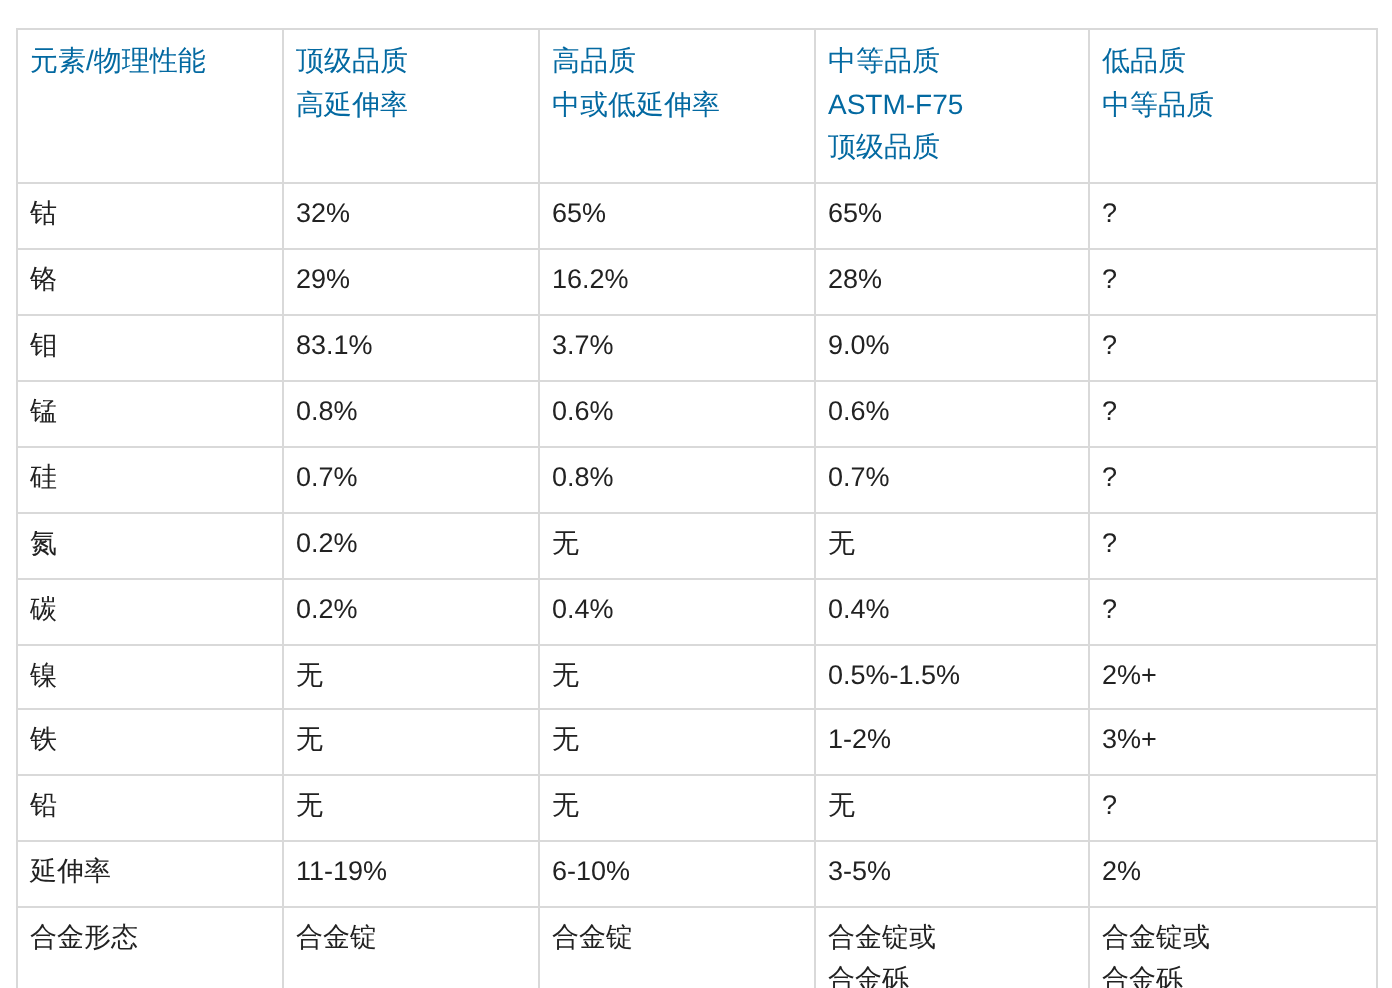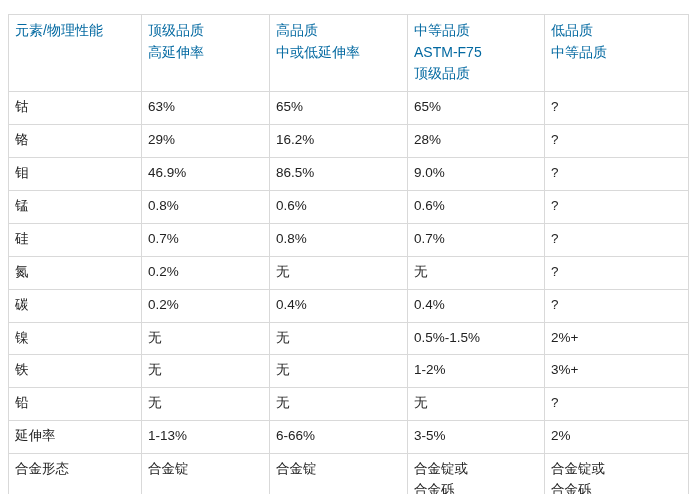--- a/index.html
+++ b/index.html
@@ -62,36 +62,36 @@
 中或低延伸率</span></td>
       <td><span class="cell-text">中等品质
 ASTM-F75
 顶级品质</span></td>
       <td><span class="cell-text">低品质
 中等品质</span></td>
     </tr>
 
     <tr>
       <td><span class="cell-text">钴</span></td>
-      <td><span class="cell-text">63%</span></td>
+      <td><span class="cell-text">32%</span></td>
       <td><span class="cell-text">65%</span></td>
       <td><span class="cell-text">65%</span></td>
       <td><span class="cell-text">?</span></td>
     </tr>
     <tr>
       <td><span class="cell-text">铬</span></td>
       <td><span class="cell-text">29%</span></td>
       <td><span class="cell-text">16.2%</span></td>
       <td><span class="cell-text">28%</span></td>
       <td><span class="cell-text">?</span></td>
     </tr>
     <tr>
       <td><span class="cell-text">钼</span></td>
-      <td><span class="cell-text">46.9%</span></td>
-      <td><span class="cell-text">86.5%</span></td>
+      <td><span class="cell-text">83.1%</span></td>
+      <td><span class="cell-text">3.7%</span></td>
       <td><span class="cell-text">9.0%</span></td>
       <td><span class="cell-text">?</span></td>
     </tr>
     <tr>
       <td><span class="cell-text">锰</span></td>
       <td><span class="cell-text">0.8%</span></td>
       <td><span class="cell-text">0.6%</span></td>
       <td><span class="cell-text">0.6%</span></td>
       <td><span class="cell-text">?</span></td>
     </tr>
@@ -132,22 +132,22 @@
     </tr>
     <tr>
       <td><span class="cell-text">铅</span></td>
       <td><span class="cell-text">无</span></td>
       <td><span class="cell-text">无</span></td>
       <td><span class="cell-text">无</span></td>
       <td><span class="cell-text">?</span></td>
     </tr>
     <tr>
       <td><span class="cell-text">延伸率</span></td>
-      <td><span class="cell-text">1-13%</span></td>
-      <td><span class="cell-text">6-66%</span></td>
+      <td><span class="cell-text">11-19%</span></td>
+      <td><span class="cell-text">6-10%</span></td>
       <td><span class="cell-text">3-5%</span></td>
       <td><span class="cell-text">2%</span></td>
     </tr>
     <tr>
       <td><span class="cell-text">合金形态</span></td>
       <td><span class="cell-text">合金锭</span></td>
       <td><span class="cell-text">合金锭</span></td>
       <td><span class="cell-text">合金锭或
 合金砾</span></td>
       <td><span class="cell-text">合金锭或

